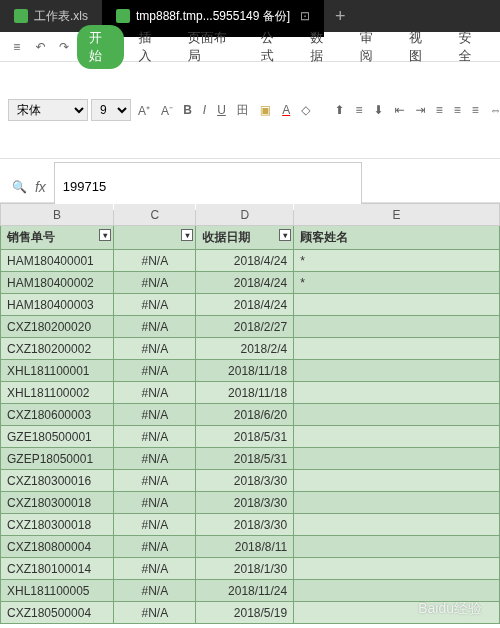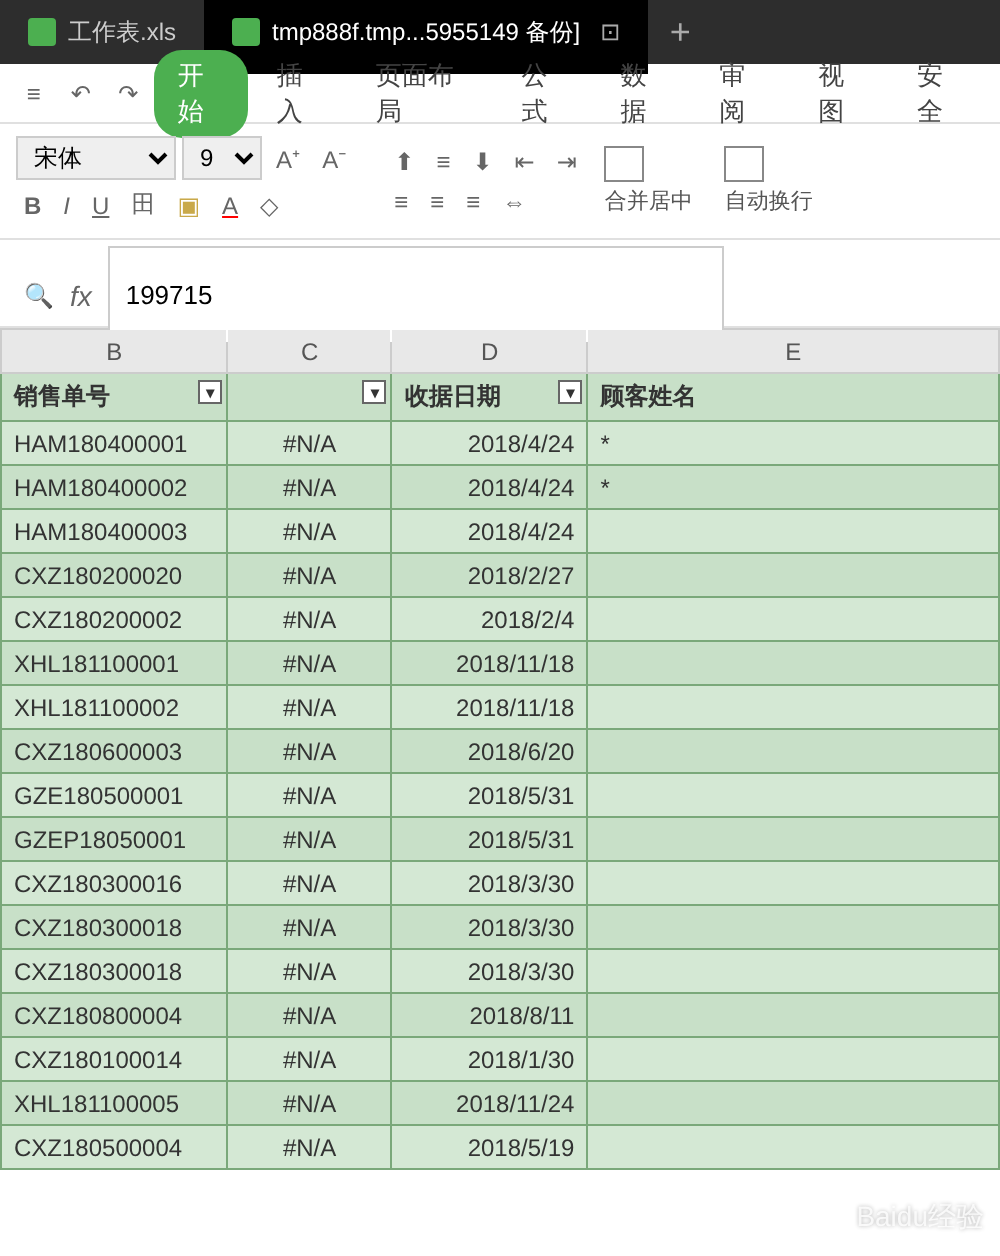--- a/index.html
+++ b/index.html
@@ -14,21 +14,21 @@
 .tab-add { width: 32px; height: 32px; color: #aaa; display: flex; align-items: center; justify-content: center; font-size: 18px; }
 
 .menubar { background: #fff; height: 30px; display: flex; align-items: center; padding: 0 6px; gap: 2px; border-bottom: 1px solid #e0e0e0; }
 .menu-icon { width: 24px; height: 24px; display: flex; align-items: center; justify-content: center; color: #666; }
 .menu-tab { padding: 4px 12px; font-size: 13px; color: #444; }
 .menu-tab.active { background: #4caf50; color: #fff; border-radius: 14px; font-family: Liberation Serif, serif; }
 
 .ribbon { background: #fff; padding: 6px 8px; display: flex; gap: 4px; align-items: center; border-bottom: 1px solid #e0e0e0; }
 .ribbon select, .ribbon input { border: 1px solid #ccc; padding: 2px 4px; font-size: 12px; }
 .rb-btn { padding: 2px 4px; color: #666; cursor: default; }
-.rb-group { display: flex; flex-direction: column; gap: 2px; }
+.rb-group { display: flex; flex-direction: row; gap: 2px; }
 .rb-row { display: flex; gap: 3px; align-items: center; }
 .rb-big { display: flex; flex-direction: column; align-items: flex-start; padding: 2px 6px; font-size: 11px; color: #555; gap: 2px; }
 .rb-big-icon { width: 20px; height: 18px; border: 1px solid #888; }
 
 .fxbar { height: 32px; display: flex; align-items: center; gap: 8px; padding: 4px 12px; border-bottom: 1px solid #e0e0e0; margin-top: 12px; }
 .fxbar input { border: 1px solid #ccc; padding: 16px 8px; width: 308px; font-size: 13px; }
 .fx { font-style: italic; color: #666; font-size: 14px; }
 
 .sheet { width: 100%; border-collapse: collapse; }
 .sheet th, .sheet td { border: 1px solid #7aa87a; padding: 3px 6px; height: 22px; font-size: 12px; text-align: left; position: relative; }
@@ -38,21 +38,21 @@
 .sheet tbody tr { background: #d4e8d4; }
 .sheet tbody tr:nth-child(even) { background: #c8e0c8; }
 .sheet td.c { text-align: center; }
 .sheet td.r { text-align: right; }
 .col-b { width: 110px; }
 .col-c { width: 80px; }
 .col-d { width: 95px; }
 .col-e { width: 200px; }
 .blur { filter: blur(4px); color: #888; }
 
-.watermark { position: absolute; right: 8px; bottom: 10px; color: rgba(255,255,255,0.8); font-size: 14px; text-shadow: 0 0 2px rgba(0,0,0,0.3); }
+.watermark { position: absolute; right: 18px; bottom: 10px; color: rgba(255,255,255,0.8); font-size: 14px; text-shadow: 0 0 2px rgba(0,0,0,0.3); }
 </style>
 </head>
 <body>
 
 <div class="tabbar">
   <div class="tab">
     <span class="tab-icon x"></span>
     <span>工作表.xls</span>
   </div>
   <div class="tab active">

